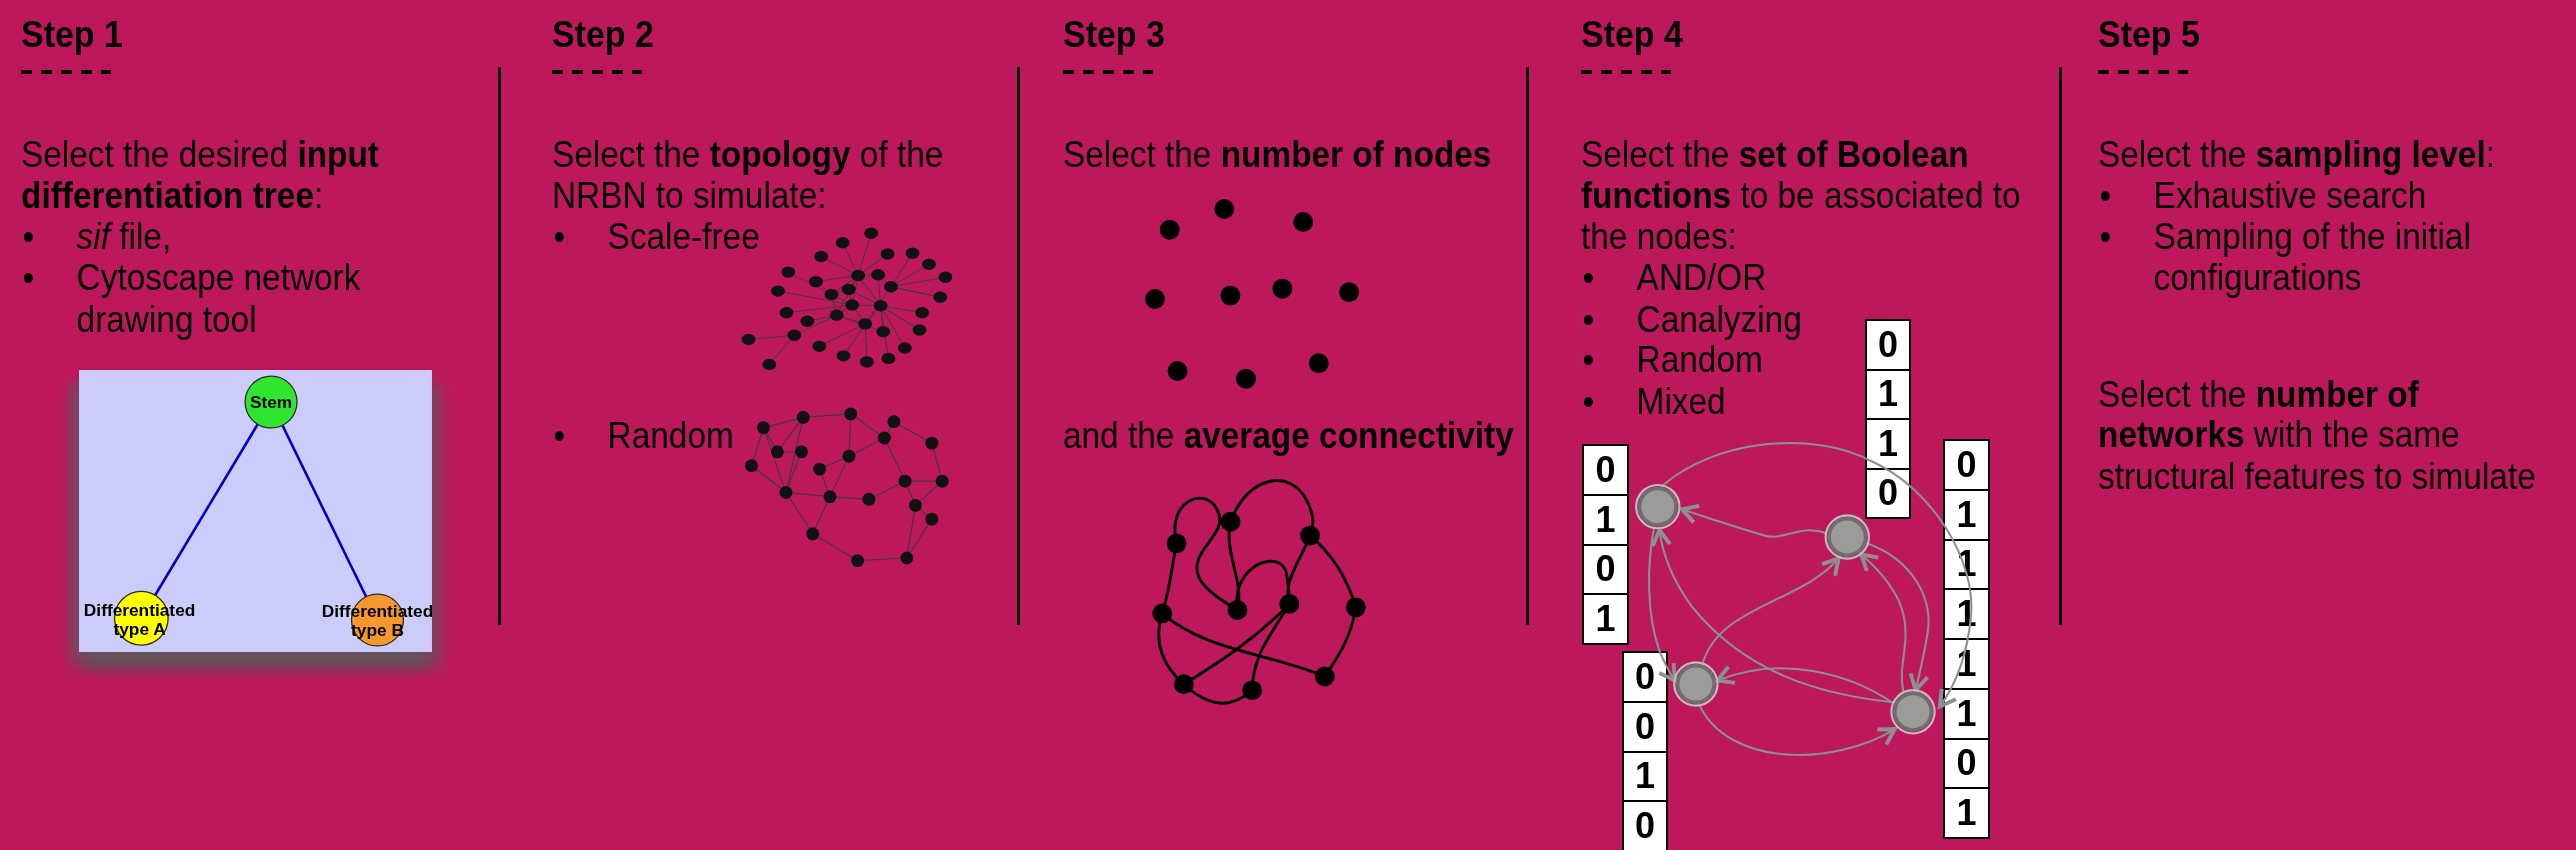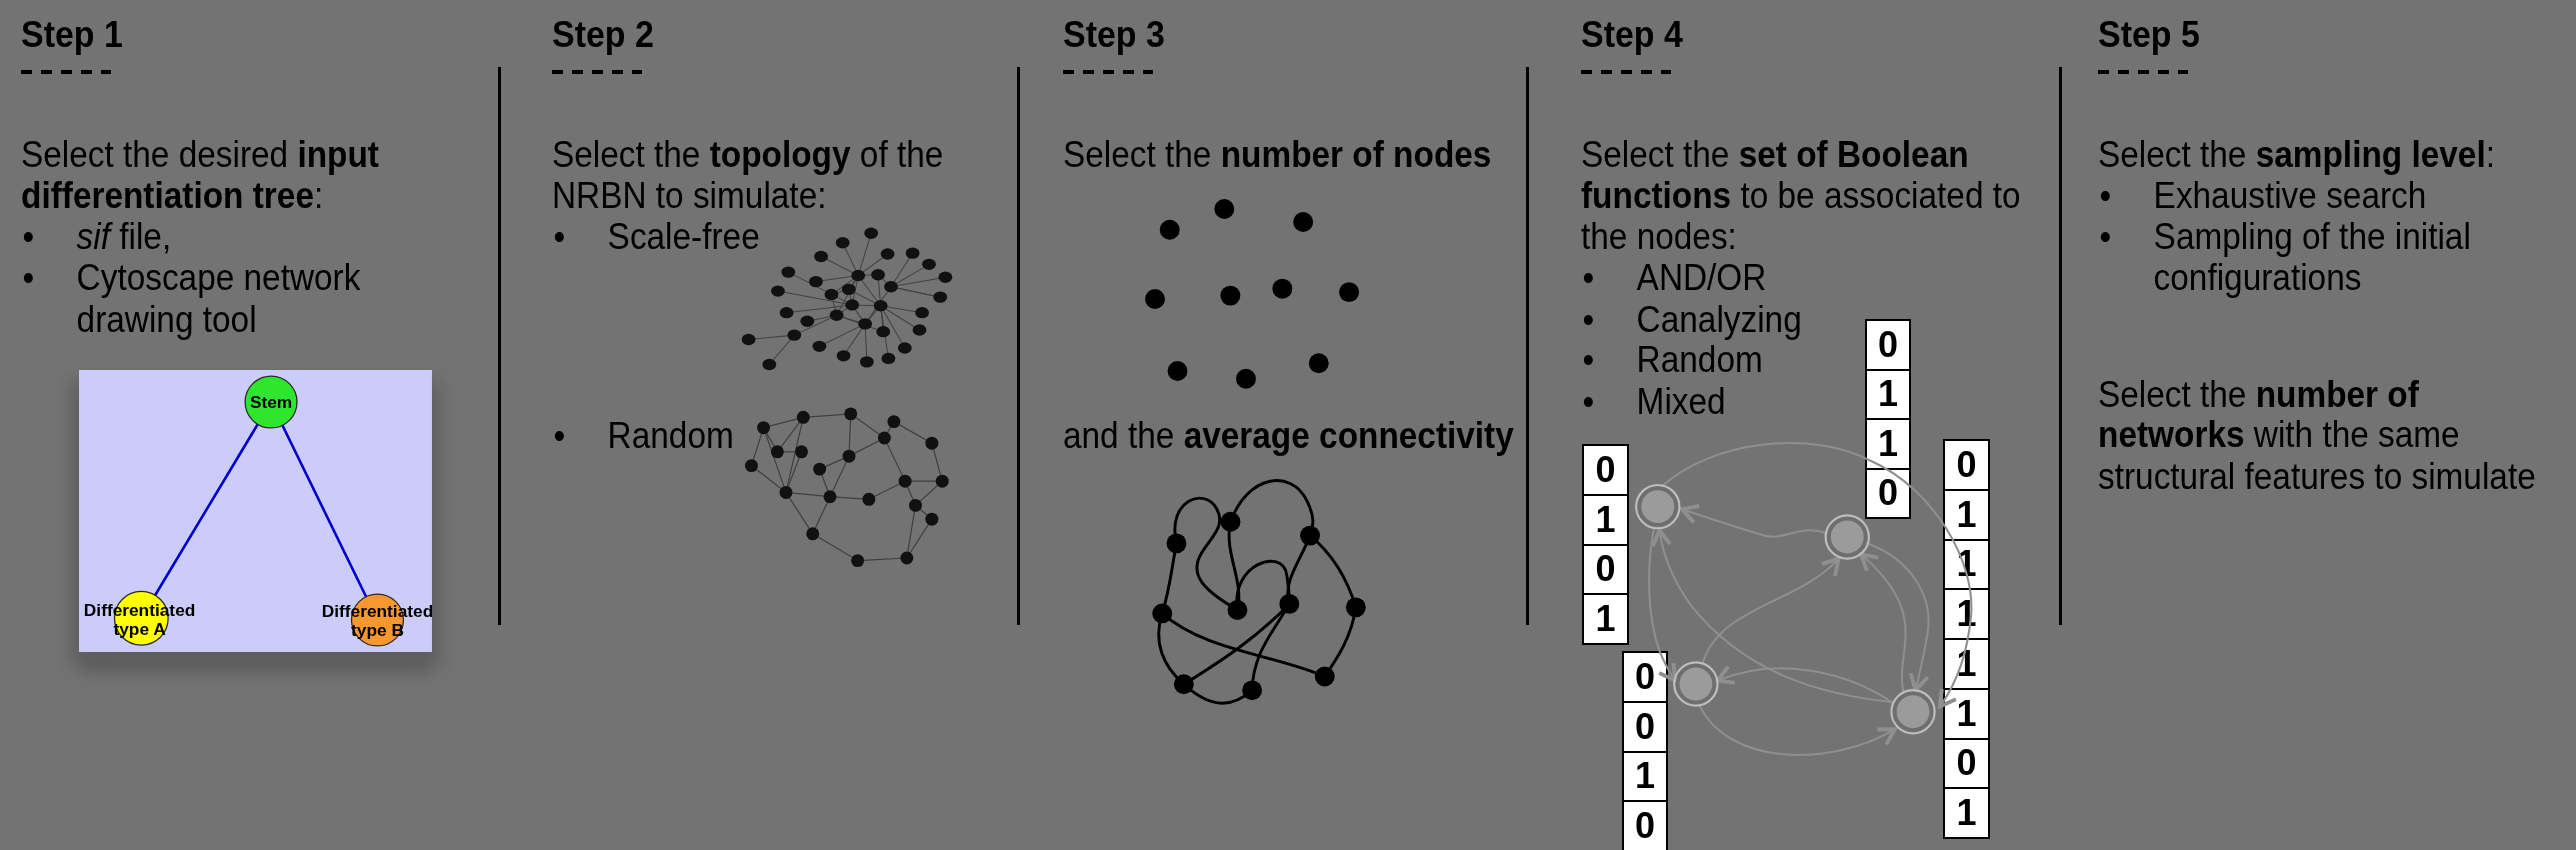--- a/index.html
+++ b/index.html
@@ -1,16 +1,16 @@
 <!DOCTYPE html>
 <html style="font-size:14px"><head>
 <meta charset="utf-8">
 <style>
   html,body{margin:0;padding:0;background:#ffffff;}
-  .canvas{position:relative;width:2576px;height:851px;background:#737373;overflow:hidden;
+  .canvas{position:relative;width:2576px;height:851px;background:#be185d;overflow:hidden;
           font-family:"Liberation Sans","DejaVu Sans",sans-serif;color:#000;}
   .title{position:absolute;font-size:37px;font-weight:bold;line-height:42px;white-space:nowrap;margin:0;transform:scaleX(0.917);transform-origin:0 0;}
   .dashes{position:absolute;width:90px;height:4.3px;
           background:repeating-linear-gradient(90deg,#000 0 11.2px,transparent 11.2px 20px);}
   .tl{position:absolute;font-size:36px;line-height:42px;white-space:nowrap;transform:scaleX(0.927);transform-origin:0 0;}
   .bullet-line{position:absolute;font-size:36px;line-height:42px;white-space:nowrap;transform:scaleX(0.927);transform-origin:0 0;}
   .bullet-line .bdot{position:absolute;left:1.7px;top:0;}
   .bullet-line .btxt{position:absolute;left:60px;top:0;}
   .divider{position:absolute;width:2.6px;background:#000;}
   .fig{position:absolute;}

